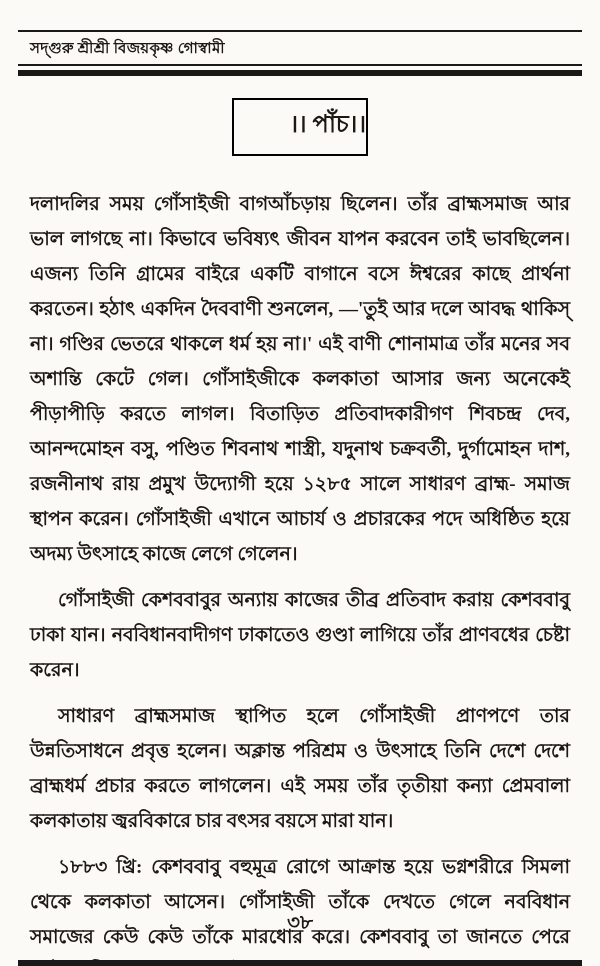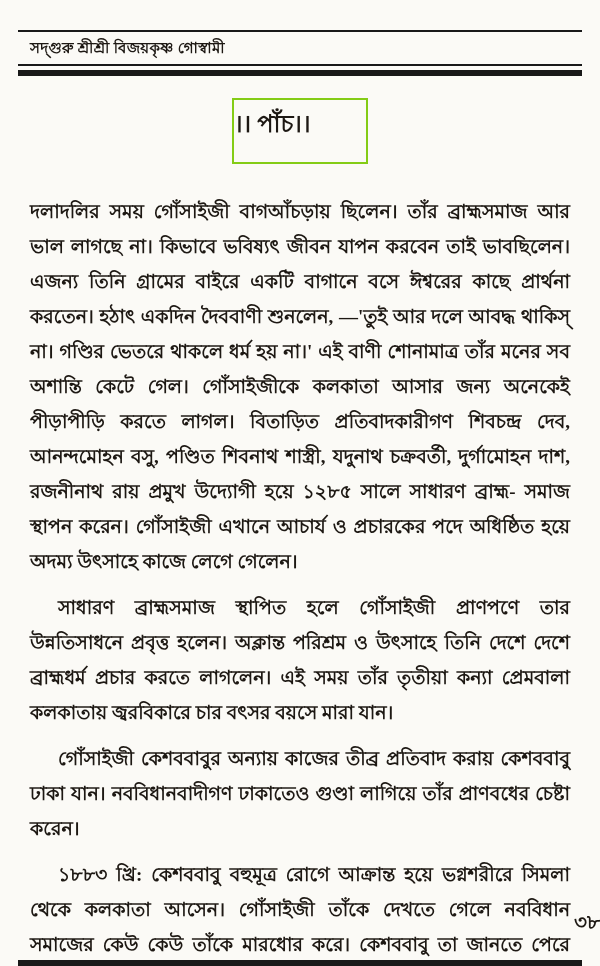--- a/index.html
+++ b/index.html
@@ -34,23 +34,23 @@
   }
   .head-thick {
     height: 6px;
     background: #191919;
     margin: 4px -12px 0;
   }
   
   .chapter-box {
     width: 136px;
     margin: 22px auto 0;
-    border: 2px solid #84cc16;
-    text-align: left;
-    padding: 5px 0 17px;
+    border: 2px solid #000000;
+    text-align: right;
+    padding: 5px 0 9px;
   }
   .chapter-box span {
     font-size: 24px;
     font-weight: 700;
   }
   
   .body-text {
     margin-top: 30px;
     font-size: 19px;
     line-height: 35px;
@@ -62,21 +62,21 @@
   }
   .body-text p:not(:first-child) {
     text-indent: 28px;
   }
   
   .page-number {
     position: absolute;
     left: 0;
     right: 0;
     bottom: 56px;
-    text-align: right;
+    text-align: center;
     font-size: 20px;
     font-weight: 700;
   }
   .bottom-thick {
     position: absolute;
     left: 18px;
     right: 18px;
     bottom: 30px;
     height: 6px;
     background: #191919;
@@ -95,22 +95,22 @@
     <div class="head-thin"></div>
     <div class="head-thick"></div>
   </div>
 
   <div class="chapter-box">
     <span>।। পাঁচ।।</span>
   </div>
 
   <div class="body-text">
     <p>দলাদলির সময় গোঁসাইজী বাগআঁচড়ায় ছিলেন। তাঁর ব্রাহ্মসমাজ আর ভাল লাগছে না। কিভাবে ভবিষ্যৎ জীবন যাপন করবেন তাই ভাবছিলেন। এজন্য তিনি গ্রামের বাইরে একটি বাগানে বসে ঈশ্বরের কাছে প্রার্থনা করতেন। হঠাৎ একদিন দৈববাণী শুনলেন, —'তুই আর দলে আবদ্ধ থাকিস্ না। গণ্ডির ভেতরে থাকলে ধর্ম হয় না।' এই বাণী শোনামাত্র তাঁর মনের সব অশান্তি কেটে গেল। গোঁসাইজীকে কলকাতা আসার জন্য অনেকেই পীড়াপীড়ি করতে লাগল। বিতাড়িত প্রতিবাদকারীগণ শিবচন্দ্র দেব, আনন্দমোহন বসু, পণ্ডিত শিবনাথ শাস্ত্রী, যদুনাথ চক্রবর্তী, দুর্গামোহন দাশ, রজনীনাথ রায় প্রমুখ উদ্যোগী হয়ে ১২৮৫ সালে সাধারণ ব্রাহ্ম- সমাজ স্থাপন করেন। গোঁসাইজী এখানে আচার্য ও প্রচারকের পদে অধিষ্ঠিত হয়ে অদম্য উৎসাহে কাজে লেগে গেলেন।</p>
+    <p>গোঁসাইজী কেশববাবুর অন্যায় কাজের তীব্র প্রতিবাদ করায় কেশববাবু ঢাকা যান। নববিধানবাদীগণ ঢাকাতেও গুণ্ডা লাগিয়ে তাঁর প্রাণবধের চেষ্টা করেন।</p>
     <p>সাধারণ ব্রাহ্মসমাজ স্থাপিত হলে গোঁসাইজী প্রাণপণে তার উন্নতিসাধনে প্রবৃত্ত হলেন। অক্লান্ত পরিশ্রম ও উৎসাহে তিনি দেশে দেশে ব্রাহ্মধর্ম প্রচার করতে লাগলেন। এই সময় তাঁর তৃতীয়া কন্যা প্রেমবালা কলকাতায় জ্বরবিকারে চার বৎসর বয়সে মারা যান।</p>
-    <p>গোঁসাইজী কেশববাবুর অন্যায় কাজের তীব্র প্রতিবাদ করায় কেশববাবু ঢাকা যান। নববিধানবাদীগণ ঢাকাতেও গুণ্ডা লাগিয়ে তাঁর প্রাণবধের চেষ্টা করেন।</p>
     <p>১৮৮৩ খ্রি: কেশববাবু বহুমূত্র রোগে আক্রান্ত হয়ে ভগ্নশরীরে সিমলা থেকে কলকাতা আসেন। গোঁসাইজী তাঁকে দেখতে গেলে নববিধান সমাজের কেউ কেউ তাঁকে মারধোর করে। কেশববাবু তা জানতে পেরে গোঁসাইজীর কাছে ক্ষমা প্রার্থনা করেন।</p>
   </div>
 
   <div class="page-number">৩৮</div>
 
   <div class="bottom-thick"></div>
 
 </div>
 
 </body></html>

